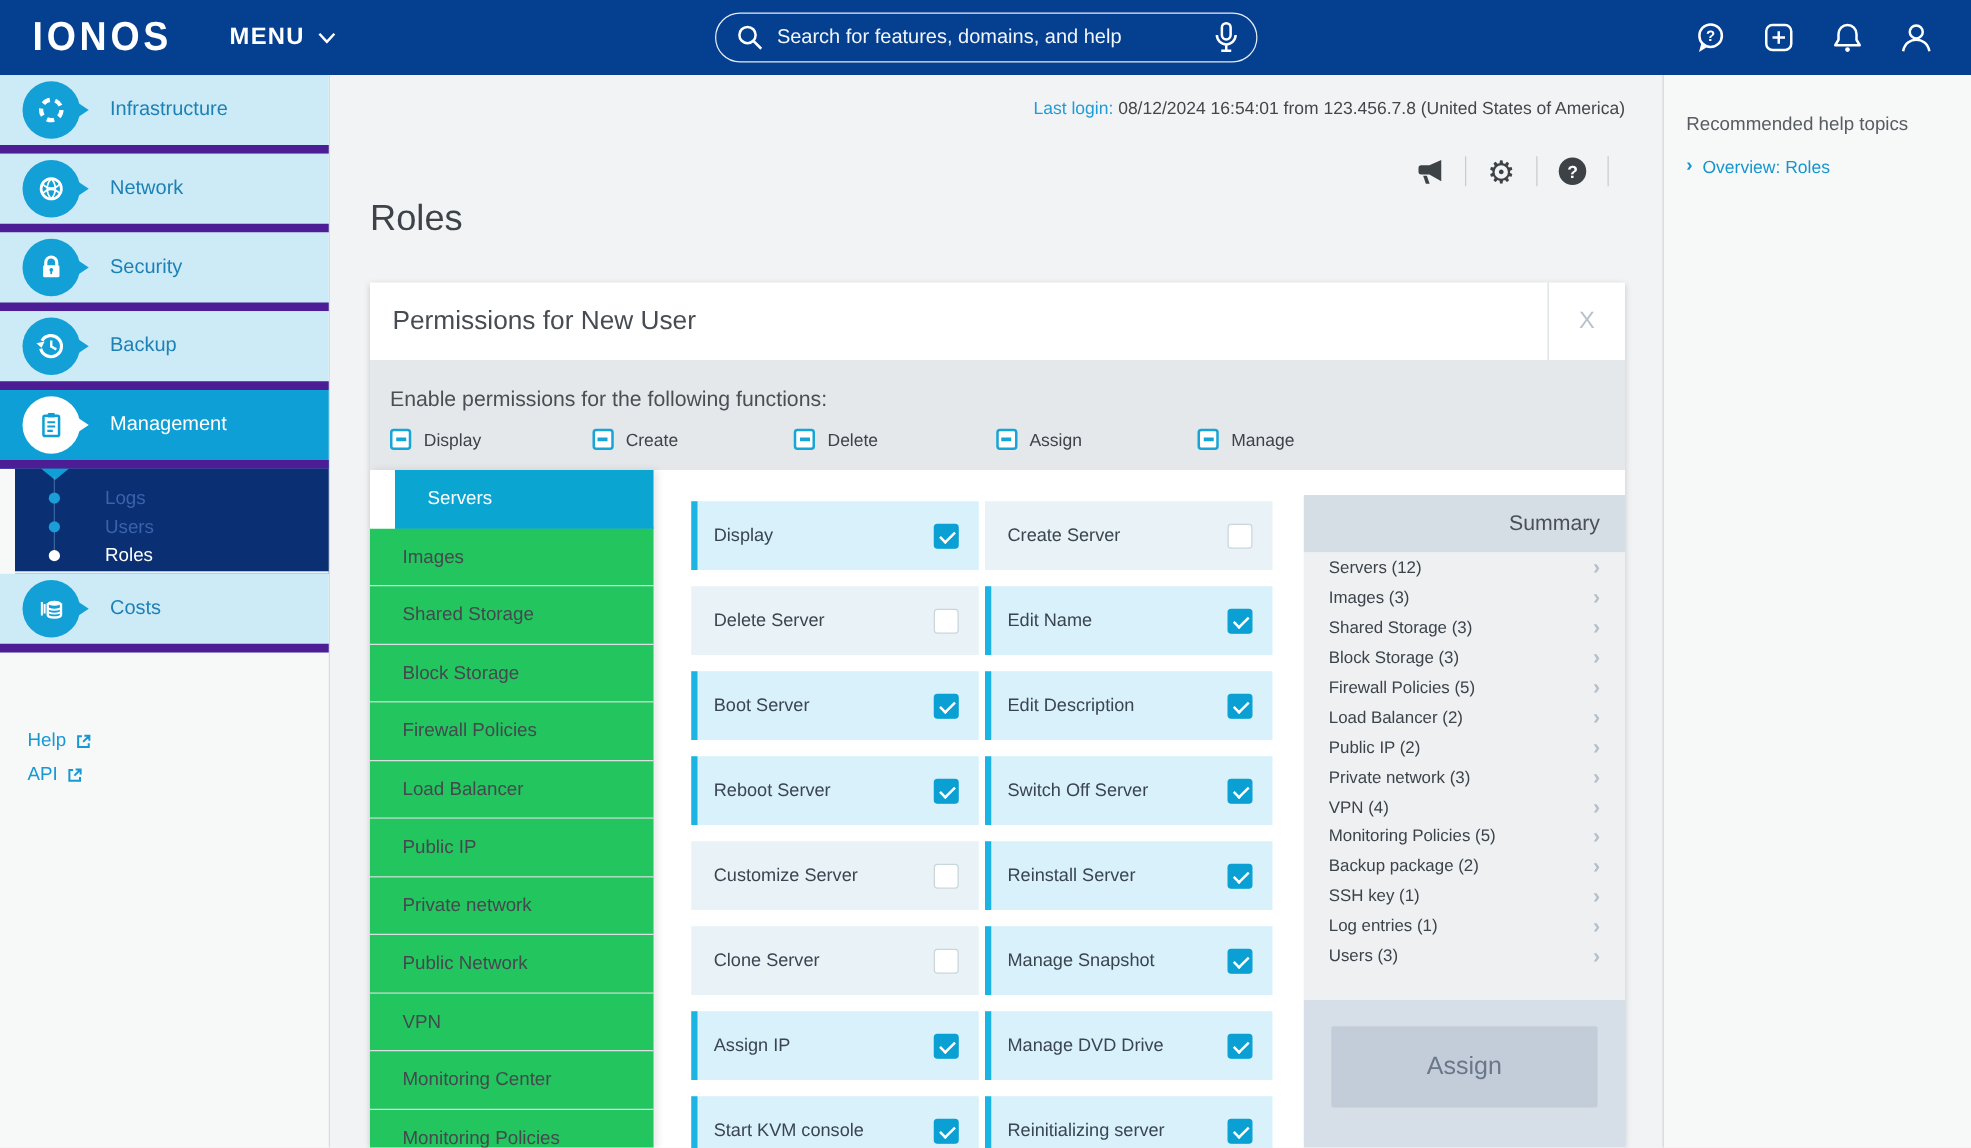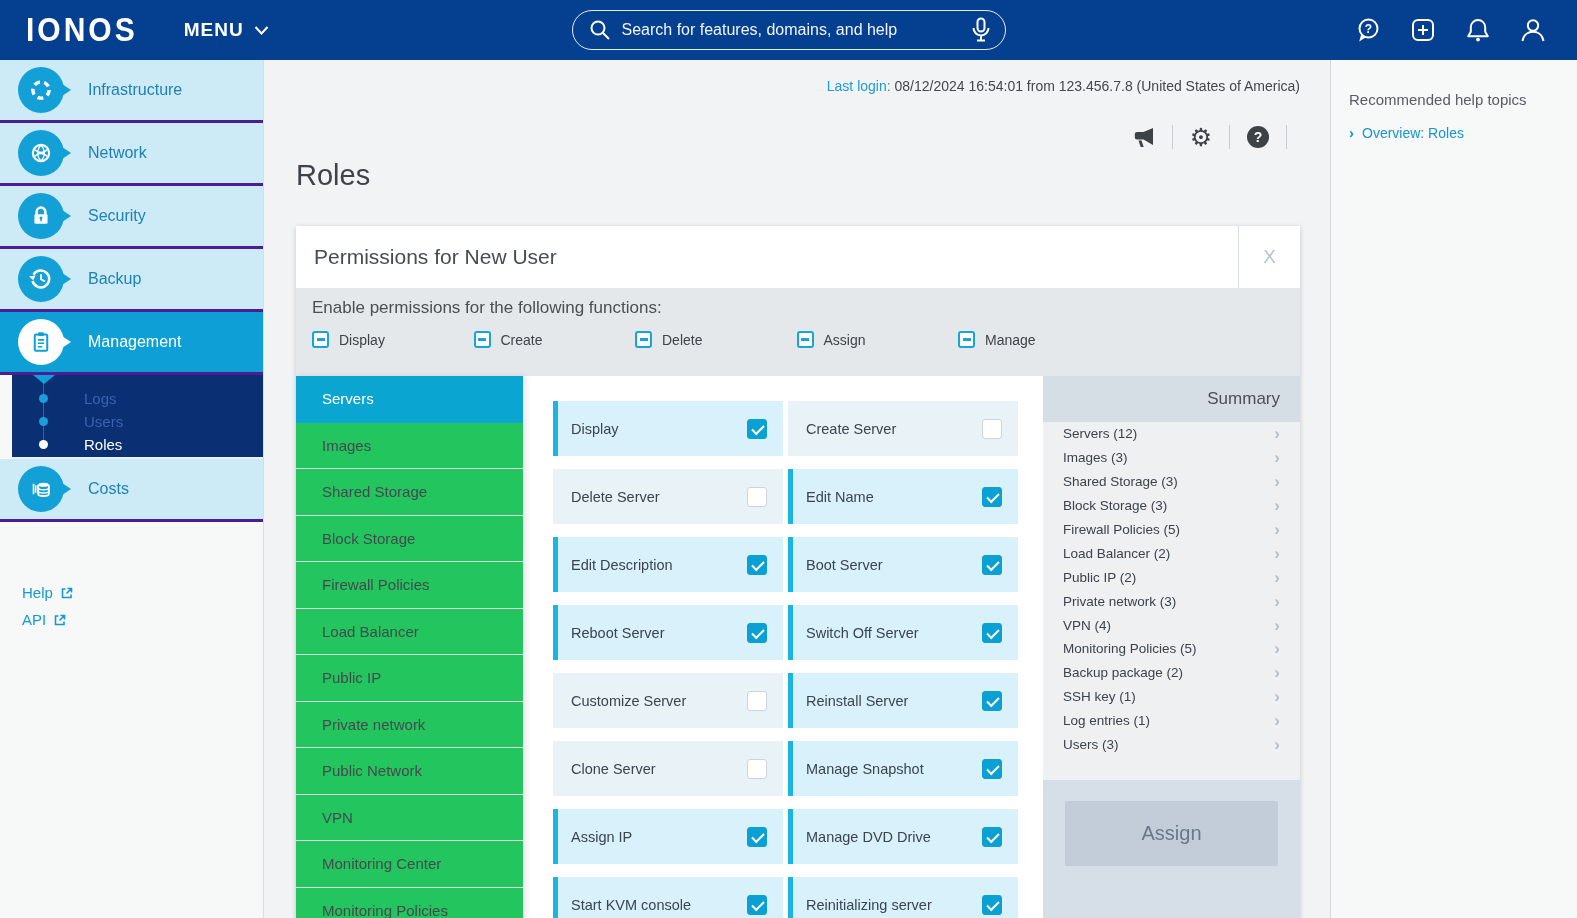--- a/index.html
+++ b/index.html
@@ -18,21 +18,21 @@
                display:flex; align-items:center; padding:0 14px 0 16px; }
   .searchbar input { flex:1; background:transparent; border:none; outline:none;
                      color:#fff; font-size:16px; margin-left:11px; font-family:inherit; }
   .searchbar input::placeholder { color:rgba(255,255,255,.95); }
   .nav-right { margin-left:auto; display:flex; align-items:center; gap:27px; padding-right:30px; }
   .nav-ic { width:28px; height:28px; display:flex; align-items:center; justify-content:center; cursor:pointer; }
 
   
   .sidebar { position:absolute; top:60px; left:0; width:264px; height:858px;
              background:#f7f8f8; border-right:1px solid #dadddf; }
-  .nav-item { height:63px; background:#cdebf7; border-bottom:3px solid #4c1d95;
+  .nav-item { height:63px; background:#cdebf7; border-bottom:7px solid #4c1d95;
               display:flex; align-items:center; padding-left:18px; cursor:pointer; }
   .nav-item .label { margin-left:24px; font-size:16px; color:#1d81b6; }
   .icon-wrap { position:relative; width:46px; height:46px; --c:#12a0d7; }
   .icon-circle { width:46px; height:46px; border-radius:50%; background:var(--c);
                  display:flex; align-items:center; justify-content:center; color:#fff; }
   .icon-wrap::after { content:""; position:absolute; right:-7px; top:17px;
                       border-top:6px solid transparent; border-bottom:6px solid transparent;
                       border-left:9px solid var(--c); }
   .nav-item.active { background:#0d9fd6; }
   .nav-item.active .label { color:#fff; font-weight:400; }
@@ -70,53 +70,53 @@
   .page-title { position:absolute; top:99px; left:31px; font-size:29px; font-weight:400; color:#3e4349; }
 
   
   .dialog { position:absolute; top:166px; left:31px; width:1004px; bottom:0;
             display:flex; flex-direction:column; box-shadow:0 1px 5px rgba(0,0,0,.18); }
   .dlg-header { height:62px; background:#fff; display:flex; flex:0 0 62px; }
   .dlg-title { flex:1; display:flex; align-items:center; padding-left:18px;
                font-size:21px; color:#474c52; }
   .dlg-close { width:62px; border-left:1px solid #d9dfe4; display:flex; align-items:center;
                justify-content:center; color:#b8c2cf; font-size:19px; cursor:pointer; }
-  .dlg-strip { height:88px; flex:0 0 88px; background:#e5e8ea; padding:10px 0 0 16px; }
+  .dlg-strip { height:88px; flex:0 0 88px; background:#e5e8ea; padding:22px 0 0 16px; }
   .dlg-instruction { font-size:17px; color:#4a4f54; }
   .bulk-row { display:flex; margin-top:13px; }
   .bulk-item { width:161.5px; display:flex; align-items:center; gap:10px; cursor:pointer; }
   .bulk-item .blabel { font-size:14px; color:#3d434a; }
   .cb-ind { width:17px; height:17px; background:#fff; border:2px solid #17a4d7; border-radius:3px;
             display:flex; align-items:center; justify-content:center; }
   .cb-ind::after { content:""; width:8px; height:3px; background:#17a4d7; }
 
   .dlg-body { flex:1; display:flex; min-height:0; background:#fff; }
   
   .tabs { width:227px; flex:0 0 227px; background:#fff; box-shadow:3px 0 6px rgba(0,0,0,.10);
           z-index:2; overflow:hidden; }
   .tab { height:46.5px; border-bottom:1px solid #dbdfe1; display:flex; align-items:center;
          padding-left:26px; font-size:15px; color:#45494e; cursor:pointer; background:#22c55e; }
-  .tab.active { background:#0ba5d2; color:#fff; border-bottom-color:#0ba5d2; }
+  .tab.active { background:#0ba5d2; color:#fff; border-bottom-color:#0ba5d2;margin-left:20px; }
   
   .center { flex:1; background:#fff; padding:25px 0 0 30px; }
   .grid { display:grid; grid-template-columns:230px 230px; column-gap:5px; row-gap:13px; }
   .perm-card { height:55px; background:#e9f2f7; display:flex; align-items:center;
                padding:0 16px 0 18px; cursor:pointer; }
   .perm-card .perm-label { flex:1; font-size:14.5px; color:#3a4550; }
   .perm-card.checked { background:#d8f1fb; border-left:5px solid #1cb4e2; padding-left:13px; }
   .cb { width:20px; height:20px; border-radius:3px; background:#fff; border:1px solid #c9d6de;
         position:relative; flex:0 0 20px; }
   .perm-card.checked .cb { background:#0aa0d3; border-color:#0aa0d3; }
   .perm-card.checked .cb::after { content:""; position:absolute; left:4px; top:5px; width:10px;
         height:5px; border-left:2.5px solid #fff; border-bottom:2.5px solid #fff;
         transform:rotate(-45deg); }
   
   .summary-col { width:257px; flex:0 0 257px; display:flex; flex-direction:column; }
   .sum-header { height:46px; flex:0 0 46px; background:#d5dde5; font-size:17px; color:#4b5056;
-                display:flex; align-items:center; justify-content:flex-end; padding-right:20px; }
+                display:flex; align-items:center; justify-content:flex-end; padding-right:20px;margin-top:20px; }
   .sum-list { height:358px; flex:0 0 358px; background:#eef0f1; }
   .sum-row { height:23.9px; display:flex; align-items:center; padding:0 20px; cursor:pointer; }
   .sum-row .slabel { flex:1; font-size:13.5px; color:#3c434b; }
   .sum-row .chev { color:#b5bfc9; font-size:17px; line-height:1; font-weight:700; }
   .assign-area { flex:1; background:#d6dfe7; padding:21px 22px 0; }
   .assign-btn { width:100%; height:65px; background:#c3cdd9; border:none; border-radius:2px;
                 font-size:20px; color:#6a7788; font-family:inherit; cursor:default; }
 
   
   .help-panel { position:absolute; top:60px; left:1330px; width:247px; height:858px;
@@ -411,25 +411,25 @@
             </div>
           <div class="perm-card">
               <span class="perm-label">Delete Server</span>
               <span class="cb"></span>
             </div>
           <div class="perm-card checked">
               <span class="perm-label">Edit Name</span>
               <span class="cb"></span>
             </div>
           <div class="perm-card checked">
+              <span class="perm-label">Boot Server</span>
+              <span class="cb"></span>
+            </div>
+          <div class="perm-card checked">
               <span class="perm-label">Edit Description</span>
-              <span class="cb"></span>
-            </div>
-          <div class="perm-card checked">
-              <span class="perm-label">Boot Server</span>
               <span class="cb"></span>
             </div>
           <div class="perm-card checked">
               <span class="perm-label">Reboot Server</span>
               <span class="cb"></span>
             </div>
           <div class="perm-card checked">
               <span class="perm-label">Switch Off Server</span>
               <span class="cb"></span>
             </div>

